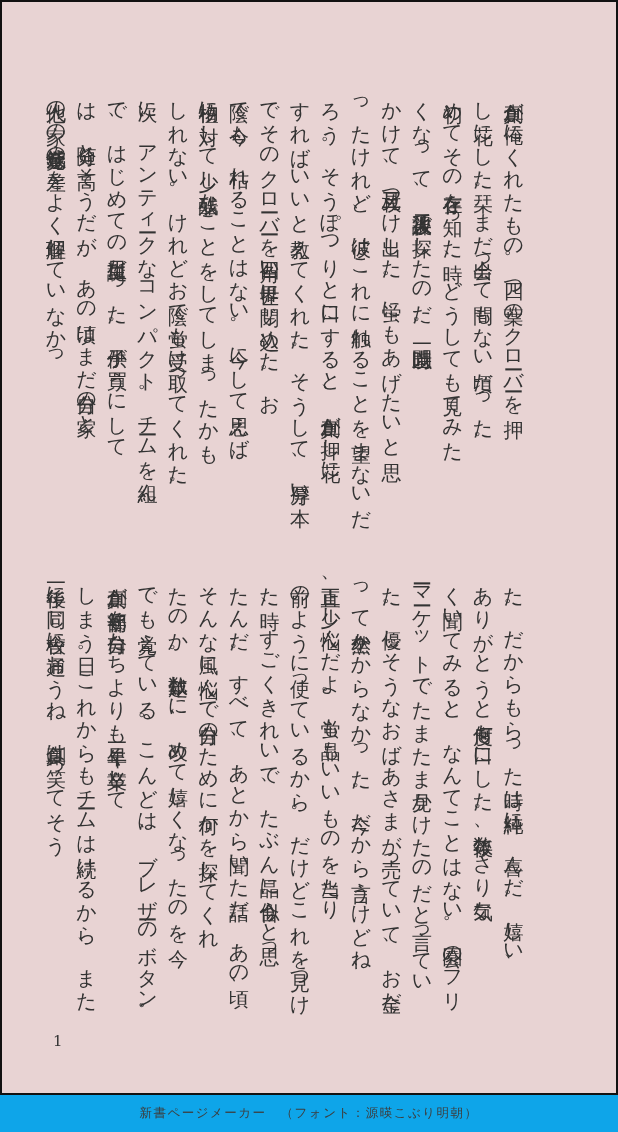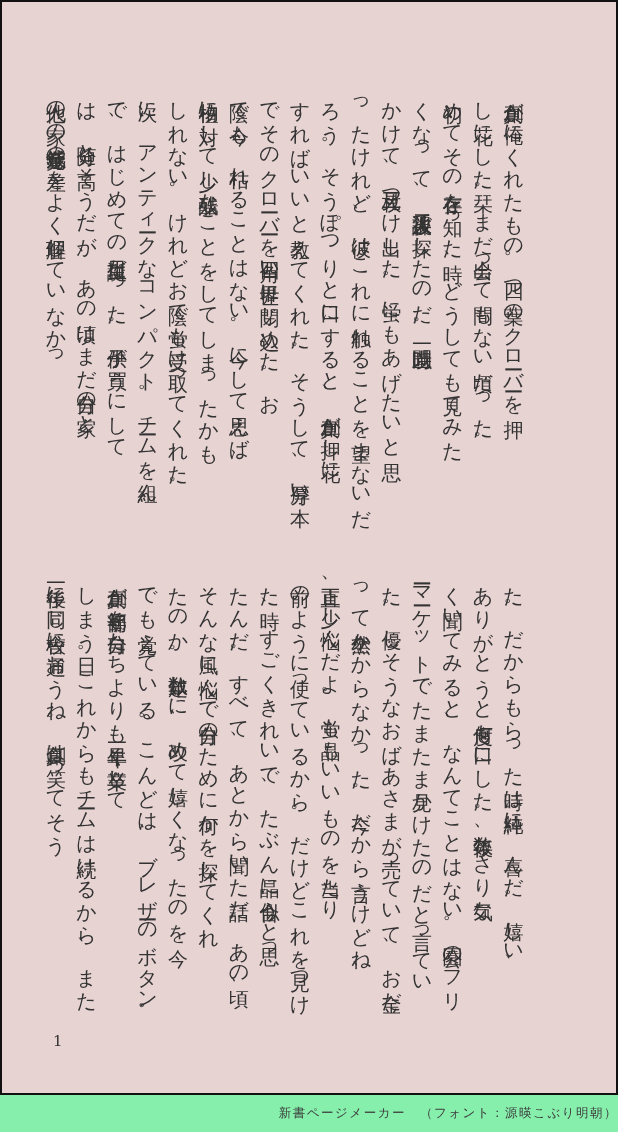--- a/index.html
+++ b/index.html
@@ -48,24 +48,24 @@
     top: 1030px;
     font-size: 15px;
     color: var(--text-color, #333333);
   }
   .footer {
     position: absolute;
     left: 0;
     bottom: 0;
     width: 618px;
     height: 37px;
-    background: #86efac;
+    background: #0ea5e9;
     display: flex;
     align-items: center;
-    justify-content: flex-end;
+    justify-content: center;
   }
   .footer-caption {
     font-size: 12.5px;
     letter-spacing: 1.5px;
     color: #3d3d3d;
     white-space: nowrap;
   }
 </style>
 </head>
 <body>

